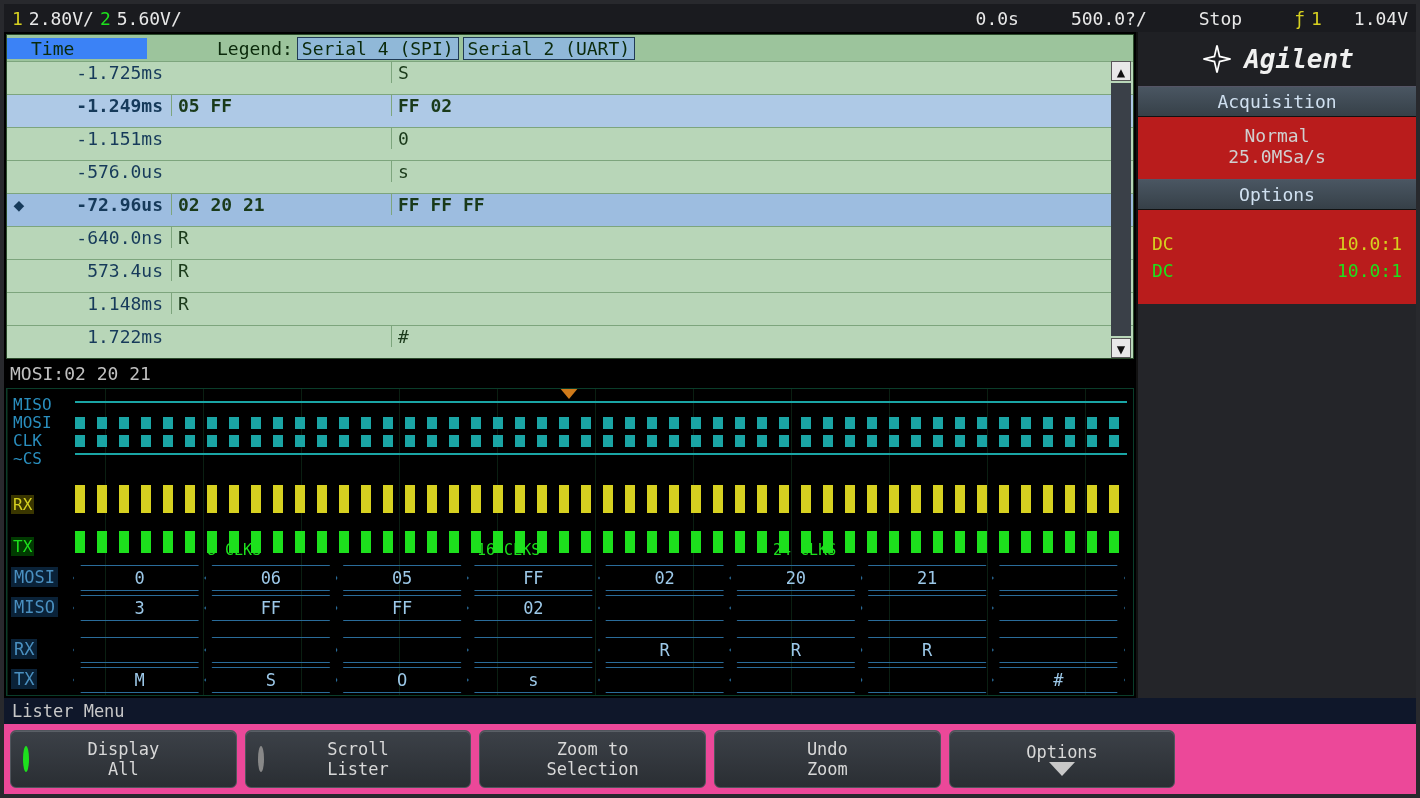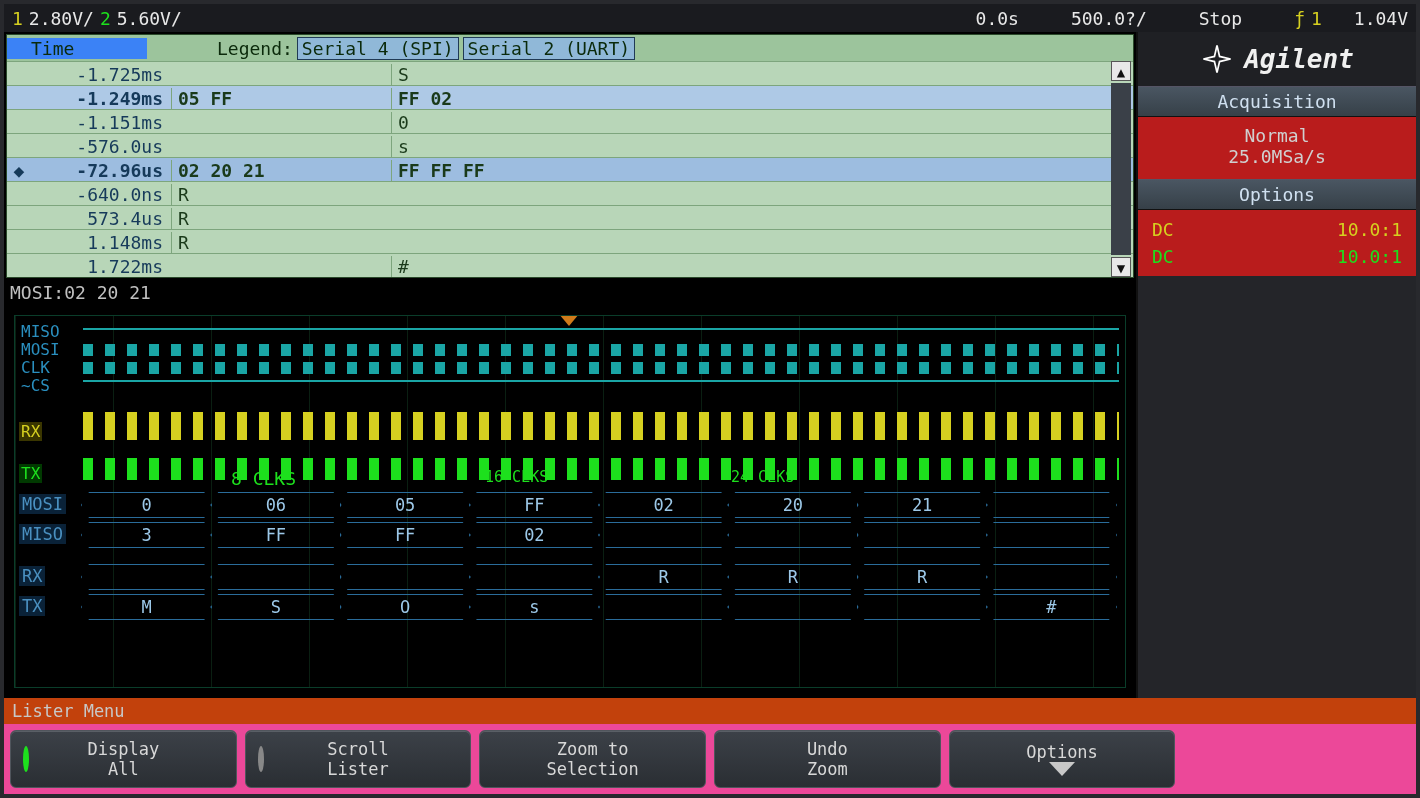--- a/index.html
+++ b/index.html
@@ -55,21 +55,21 @@
   .lister-head .col-time { width:140px; padding-left:24px; background:#3b82f6;}
   .lister-head .legend { padding-left:70px; color:#0b2a0b;}
   .lister-head .serbox {
     background:#90b8d8;
     border:1px solid #203a55;
     padding:0 4px;
     margin-left:4px;
   }
   .lister-rows { position:relative; }
   .lrow {
-    display:flex; height:24px; align-items:flex-end;
+    display:flex; height:33px; align-items:flex-start;
     border-top:1px solid #7da57d;
     font-size:18px;
     color:#1a3a1a;
   }
   .lrow .rmark { width:24px; text-align:center; color:#163a5a;}
   .lrow .rtime { width:140px; text-align:right; padding-right:8px; color:#163a5a; }
   .lrow .rspi  { width:220px; padding-left:6px; border-left:1px solid #7da57d;}
   .lrow .ruart { flex:1; padding-left:6px; border-left:1px solid #7da57d;}
   .lrow.hl { background:#aec9e6;font-weight:bold; }
   .lrow.sel { background:#9dbde0; }
@@ -91,21 +91,21 @@
     background:#000; color:#c0c0c0;
     padding:4px 6px 2px 6px;
     font-size:18px;
   }
   
   .wave {
     flex:1; position:relative;
     background: repeating-linear-gradient(to right, #0a1f12 0, #0a1f12 1px, #000 1px, #000 98px),
                 repeating-linear-gradient(to bottom, #0a1f12 0, #0a1f12 1px, #000 1px, #000 60px);
     border:1px solid #0a3d2a;
-    margin:10px;
+    margin:2px;
     overflow:hidden;
     padding-left:16px;
   }
   .trig-marker {
     position:absolute; top:-2px; left:49%;
     width:0; height:0;
     border-left:10px solid transparent;
     border-right:10px solid transparent;
     border-top:12px solid #d07a1a;
   }
@@ -159,21 +159,21 @@
   .panel-body {
     background:#b91c1c; color:#d0d0d0;
     text-align:center; padding:8px 0 12px 0;
     font-size:18px;
   }
   .chrow { display:flex; justify-content:space-between; padding:3px 14px; font-size:18px;}
   .chrow.y { color:#d6d020; }
   .chrow.g { color:#1de01d; }
   
   .menutitle {
-    background:#c2410c; color:#c8c8c8;
+    background:#0f172a; color:#c8c8c8;
     padding:3px 8px; font-size:17px;
   }
   .softkeys {
     display:flex; gap:8px;
     padding:6px; background:#ec4899;
   }
   .sk {
     flex:1;
     background: linear-gradient(#3c4148,#2a2e33);
     border:1px solid #50555c;
@@ -298,23 +298,23 @@
         <div class="digiline pulse" style="top:28px;color:#1aa5a5"></div>
         <div class="digiline pulse" style="top:46px;color:#1aa5a5"></div>
         <div class="digiline" style="top:64px;color:#1aa5a5"></div>
 
         <span class="siglabel" style="top:106px;color:#d6d020;background:#3a3600">RX</span>
         <div class="digiline pulse" style="top:96px;height:28px;color:#d6d020"></div>
 
         <span class="siglabel" style="top:148px;color:#1de01d;background:#013a01">TX</span>
         <div class="digiline pulse" style="top:142px;height:22px;color:#1de01d"></div>
 
-        <span style="position:absolute;top:152px;left:216px;color:#1de01d;font-size:18px">8 CLKS</span>
+        <span style="position:absolute;top:152px;left:200px;color:#1de01d;font-size:15px">8 CLKS</span>
         <span style="position:absolute;top:152px;left:470px;color:#1de01d;font-size:15px">16 CLKS</span>
-        <span style="position:absolute;top:152px;left:716px;color:#1de01d;font-size:15px">24 CLKS</span>
+        <span style="position:absolute;top:152px;left:766px;color:#1de01d;font-size:15px">24 CLKS</span>
 
         <span class="buslabel" style="top:178px">MOSI</span>
         <div class="busrow" id="bus-mosi" style="top:176px">
             <div class="buscell">0</div>
             <div class="buscell">06</div>
             <div class="buscell">05</div>
             <div class="buscell">FF</div>
             <div class="buscell">02</div>
             <div class="buscell">20</div>
             <div class="buscell">21</div>
@@ -368,21 +368,21 @@
           </g>
         </svg>
         <span>Agilent</span>
       </div>
       <div class="panel-sec-h">Acquisition</div>
       <div class="panel-body">
         <div>Normal</div>
         <div>25.0MSa/s</div>
       </div>
       <div class="panel-sec-h">Options</div>
-      <div class="panel-body" style="text-align:center;padding:6px 0">
+      <div class="panel-body" style="text-align:center;padding:20px 0">
         <div class="chrow y">
           <span>DC</span>
           <span>10.0:1</span>
         </div>
         <div class="chrow g">
           <span>DC</span>
           <span>10.0:1</span>
         </div>
       </div>
     </div>

